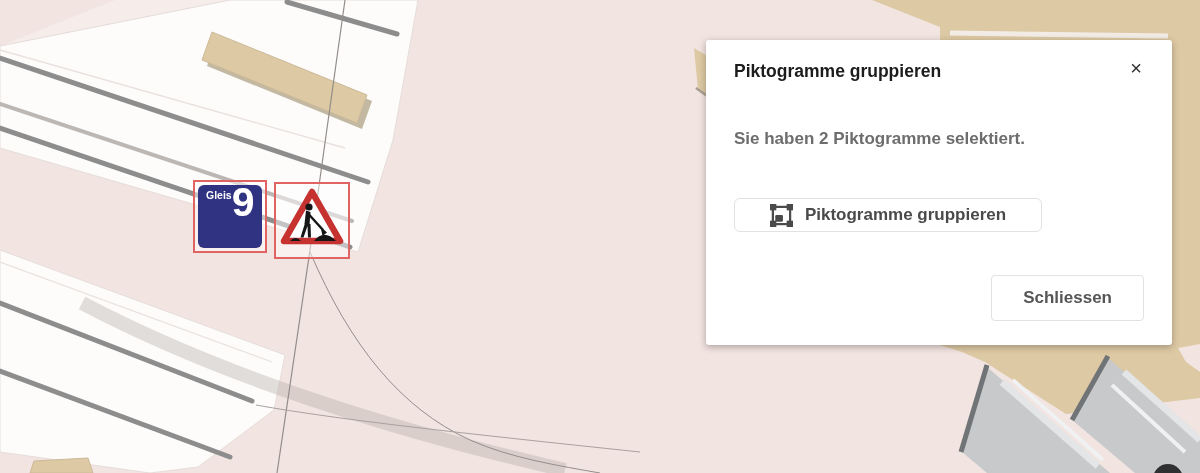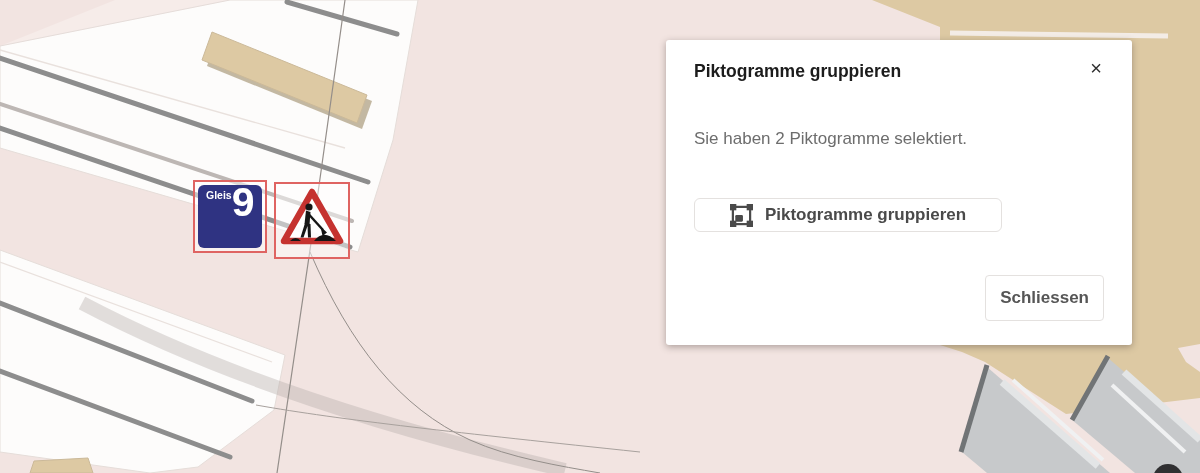--- a/index.html
+++ b/index.html
@@ -16,40 +16,40 @@
   }
   .gleis-sign{
     width:64px;height:63px;background:#2f3382;border-radius:6px;color:#ffffff;
     display:flex;flex-direction:row;overflow:hidden;
   }
   .gleis-label{font-size:10.5px;font-weight:bold;padding:5px 0 0 8px;line-height:1;}
   .gleis-number{font-size:41px;font-weight:bold;text-align:center;line-height:1;margin-top:-3px;letter-spacing:-1px;}
 
   
   .dialog{
-    position:absolute;left:666px;top:40px;width:466px;height:305px;background:#ffffff;
+    position:absolute;left:706px;top:40px;width:466px;height:305px;background:#ffffff;
     border-radius:3px;box-shadow:0 2px 7px rgba(86,74,68,.45);
     box-sizing:border-box;padding:21px 28px 24px 28px;display:flex;flex-direction:column;
   }
   .dlg-title{margin:0;font-size:17.5px;font-weight:bold;color:#1c1c1c;line-height:1.2;}
   .dlg-close{
     position:absolute;top:16px;right:24px;width:24px;height:24px;border:none;background:none;
     font-size:20px;color:#2e2e2e;cursor:pointer;line-height:24px;text-align:center;padding:0;
     font-family:"Liberation Sans",sans-serif;
   }
-  .dlg-msg{margin:46px 0 16px;font-size:17px;color:#6d6d6d;line-height:1.25;}
+  .dlg-msg{margin:46px 0 16px;font-size:17px;color:#6d6d6d;line-height:1.25;font-weight:bold;}
   .dlg-group-btn{
     margin:33px 0 0;height:50px;width:306px;background:#ffffff;border:1px solid #e4e1df;
     border-radius:6px;display:flex;align-items:center;justify-content:center;gap:12px;
     font-family:"Liberation Sans",sans-serif;font-size:17px;font-weight:bold;color:#4a4a4a;cursor:pointer;
   }
   .dlg-group-btn svg{flex:0 0 auto;}
   .dlg-footer{margin:43px 0 0;display:flex;justify-content:flex-end;}
   .dlg-close-btn{
-    height:46px;padding:0 14px;background:#ffffff;border:1px solid #e4e1df;border-radius:4px;
+    height:46px;padding:0 31px;background:#ffffff;border:1px solid #e4e1df;border-radius:4px;
     font-family:"Liberation Sans",sans-serif;font-size:17px;font-weight:600;color:#565656;cursor:pointer;
   }
 </style>
 </head>
 <body>
 
 <div class="stage">
 
   <svg class="map-svg" width="1200" height="473" viewBox="0 0 1200 473">
 

